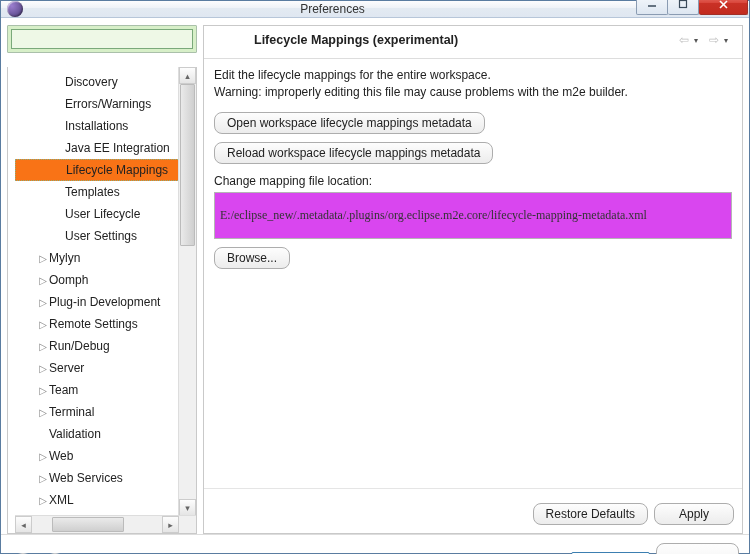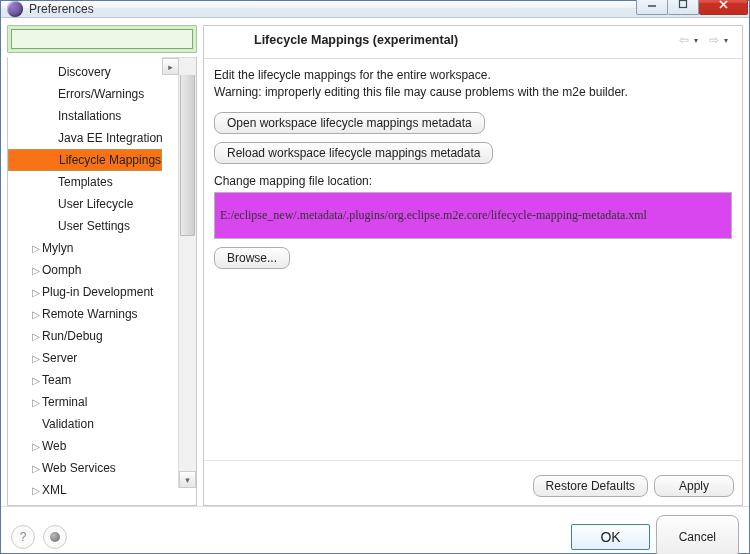--- a/index.html
+++ b/index.html
@@ -30,20 +30,21 @@
   .titlebar .appicon {
     width: 16px; height: 16px;
     border-radius: 50%;
     background: radial-gradient(circle at 30% 30%, #9b7ecf, #4a3b77);
     margin-right: 6px;
     box-shadow: inset -1px -1px 2px rgba(0,0,0,0.4), inset 1px 1px 1px rgba(255,255,255,0.6);
   }
   .titlebar .title {
     color: #333;
     flex: 1;
+    text-align: center;
   }
   .winbtns {
     display: flex;
     height: 20px;
     margin-top:-10px;
   }
   .winbtn {
     width: 30px;
     height: 20px;
     margin-left: 0;
@@ -100,26 +101,27 @@
     height: 20px;
     padding: 2px 4px;
     outline: none;
     font-family: inherit;
     font-size: 12px;
   }
   .tree-wrap {
     flex: 1;
     border: 1px solid #c9c9c9;
     border-top: none;
-    margin-top: 4px;
+    margin-top: 14px;
     overflow: hidden;
     position: relative;
     display:flex;
-    flex-direction:row;
+    flex-direction:column;
     min-height:0;
+    padding-left:7px;
   }
   .tree {
     flex:1;
     overflow: hidden;
     padding: 4px 0 4px 0;
     position: relative;
   }
   .tree-item {
     padding: 2px 4px 2px 6px;
     white-space: nowrap;
@@ -362,21 +364,21 @@
               <div class="tree-item depth1">
                 <span class="twist">▷</span>
                 <span>Oomph</span>
               </div>
               <div class="tree-item depth1">
                 <span class="twist">▷</span>
                 <span>Plug-in Development</span>
               </div>
               <div class="tree-item depth1">
                 <span class="twist">▷</span>
-                <span>Remote Warnings</span>
+                <span>Remote Settings</span>
               </div>
               <div class="tree-item depth1">
                 <span class="twist">▷</span>
                 <span>Run/Debug</span>
               </div>
               <div class="tree-item depth1">
                 <span class="twist">▷</span>
                 <span>Server</span>
               </div>
               <div class="tree-item depth1">

